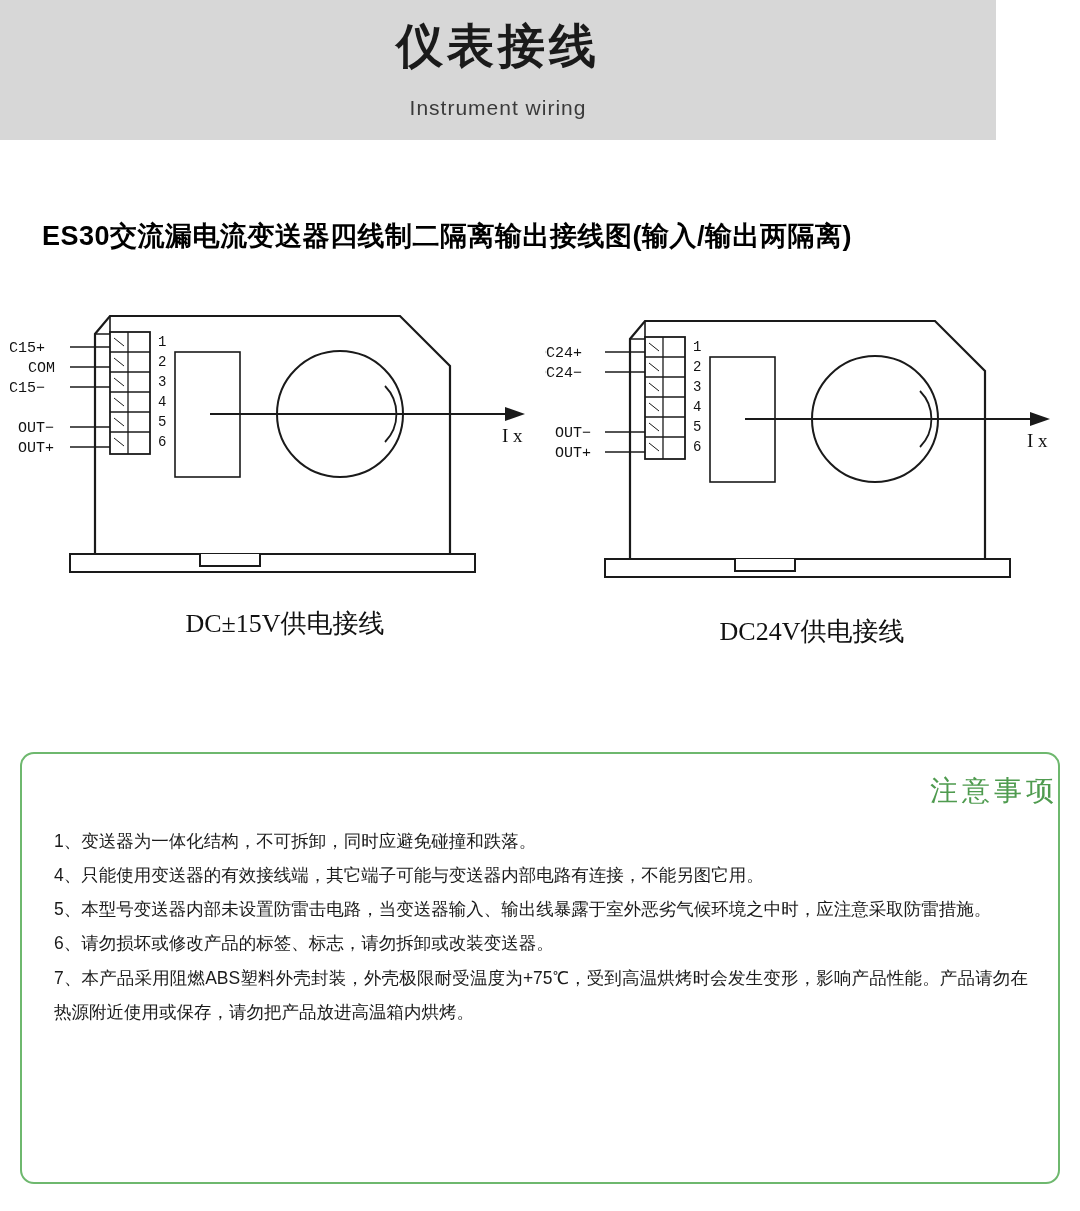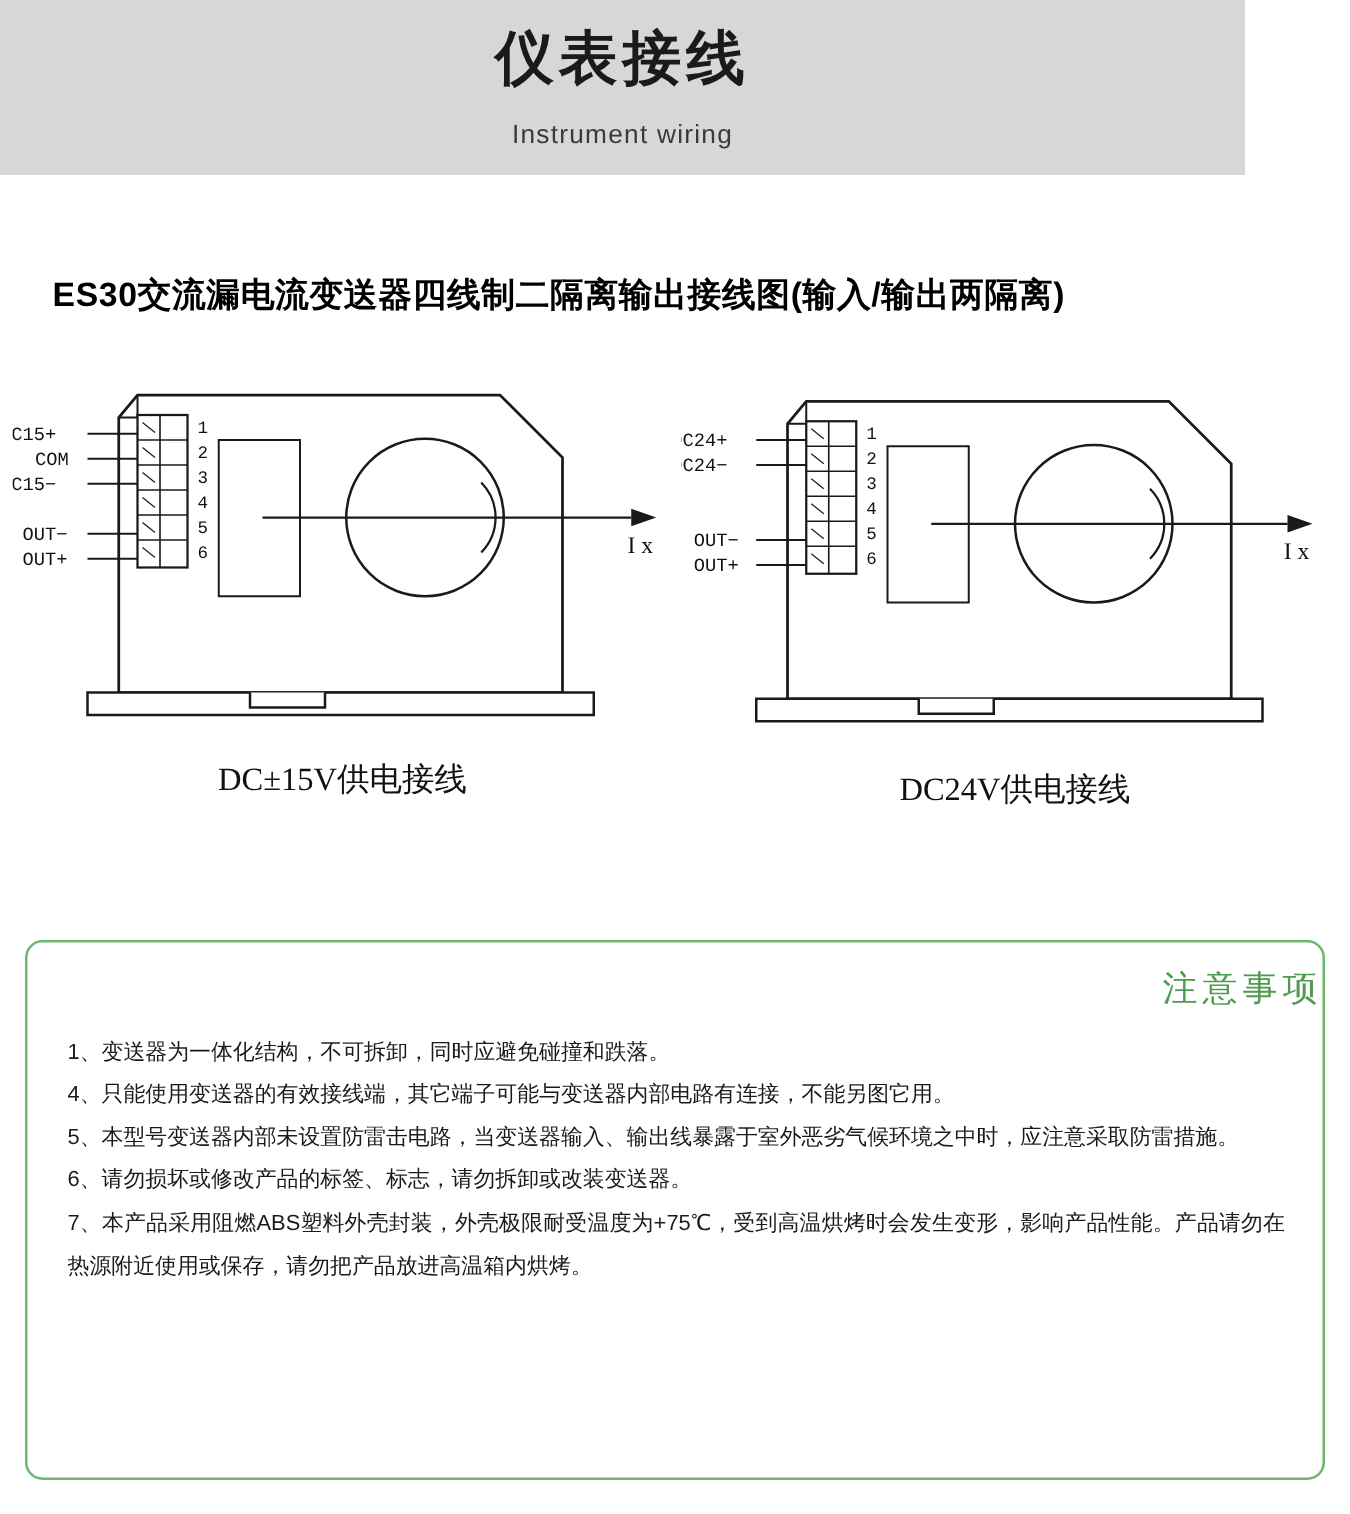--- a/index.html
+++ b/index.html
@@ -66,21 +66,21 @@
   .diagram.right { left: 545px; }
 
   .caption {
     position: absolute;
     text-align: center;
     font-family: "Liberation Serif", serif;
     font-size: 26px;
     color: #111;
     width: 500px;
   }
-  .caption.left  { left: 24px;  top: 332px; }
+  .caption.left  { left: 35px;  top: 332px; }
   .caption.right { left: 562px; top: 340px; }
 
   
   .notes {
     position: absolute;
     left: 20px;
     top: 752px;
     width: 1040px;
     height: 432px;
     border: 2px solid #6eb86e;

